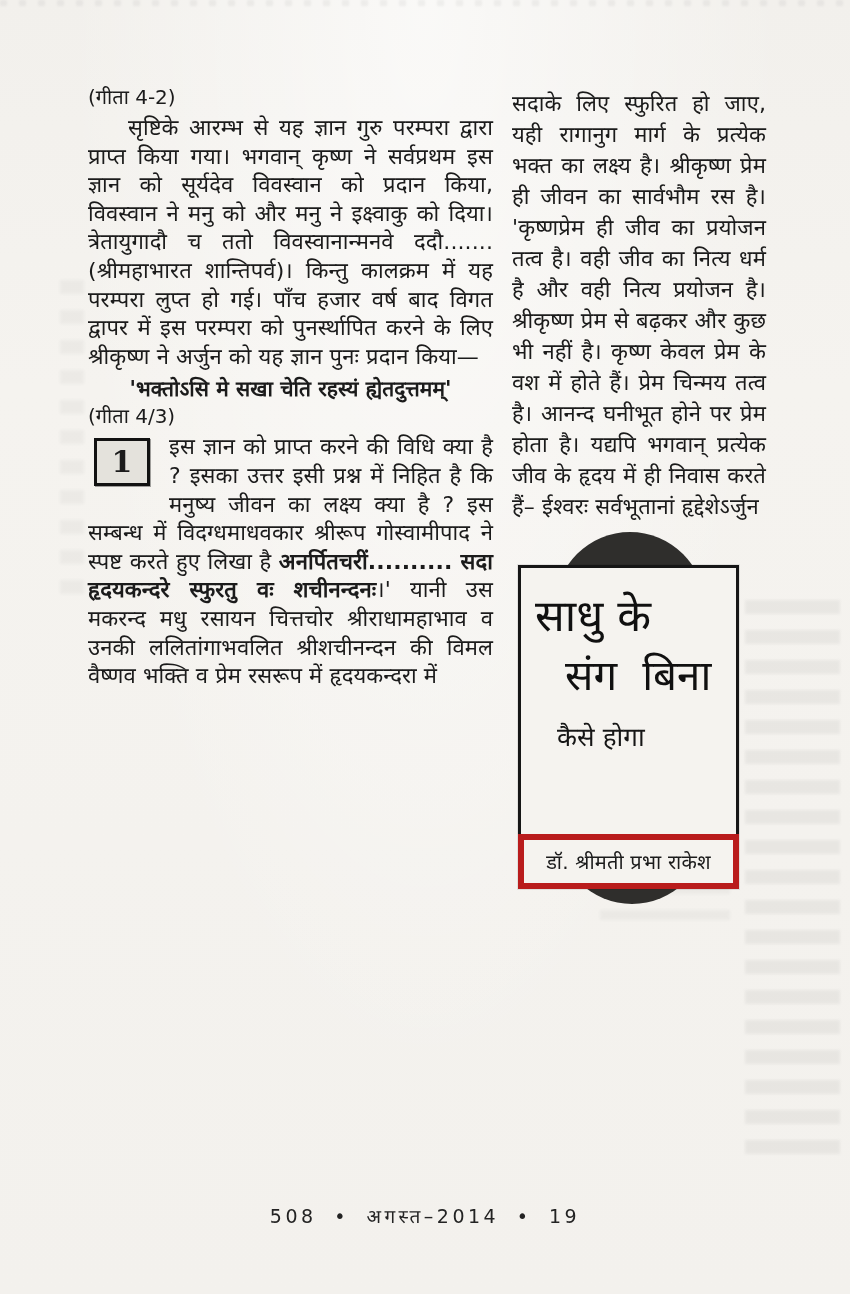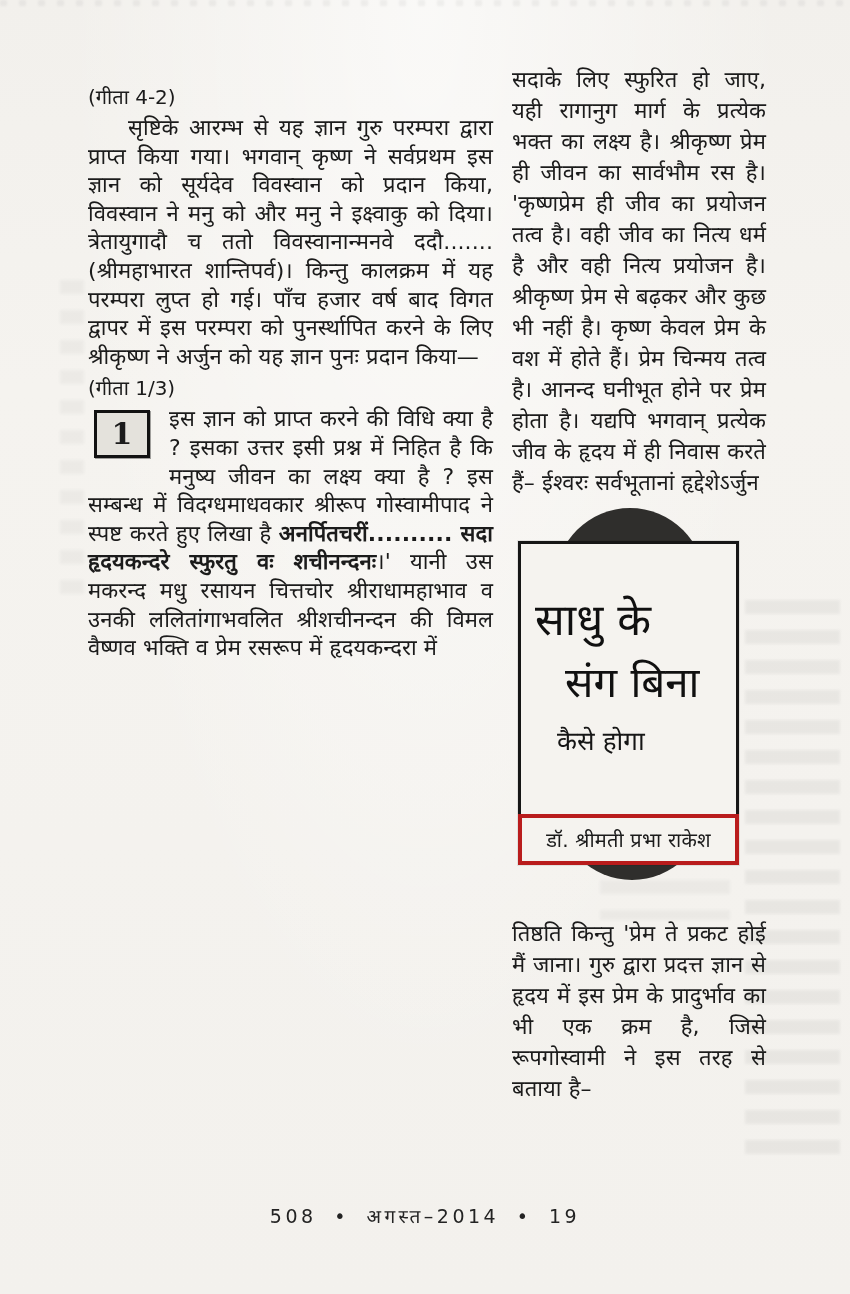--- a/index.html
+++ b/index.html
@@ -15,21 +15,21 @@
     font-family:"DejaVu Sans", sans-serif;
     color:#1b1b1b;
   }
   .page::before{ 
     content:"";position:absolute;left:0;top:0;right:0;height:6px;
     background:repeating-linear-gradient(90deg, rgba(120,120,120,.25) 0 7px, rgba(0,0,0,0) 7px 19px);
     opacity:.35;filter:blur(1px);
   }
   
   .col-left{position:absolute;left:88px;top:80px;width:405px;}
-  .col-right{position:absolute;left:512px;top:64px;width:254px;}
+  .col-right{position:absolute;left:512px;top:88px;width:254px;}
   .para{
     margin:0 0 4px 0;
     font-size:22px;line-height:28.6px;
     text-align:justify;text-justify:inter-word;
     letter-spacing:.1px;
   }
   .indent{text-indent:40px;}
   .col-right .para{font-size:22px;line-height:31px;}
   
   .shloka{margin:4px 0 2px 0;text-align:center;font-weight:bold;font-size:21px;line-height:28px;}
@@ -52,26 +52,26 @@
   .circle{position:absolute;width:150px;height:150px;border-radius:50%;background:#2f2e2c;filter:blur(.6px);}
   .circle.top{left:43px;top:-12px;}
   .circle.bottom{left:45px;top:210px;}
   .titlebox{
     position:absolute;left:6px;top:21px;
     width:215px;height:318px;
     border:3px solid #161616;
     background:#f5f3ef;
     box-shadow:0 0 0 1px rgba(0,0,0,.08);
   }
-  .t1{margin:52px 0 0 14px;font-size:44px;line-height:1.1;color:#101010;}
-  .t2{margin:16px 0 0 44px;font-size:42px;line-height:1.1;color:#101010;}
+  .t1{margin:24px 0 0 14px;font-size:44px;line-height:1.1;color:#101010;}
+  .t2{margin:16px 0 0 44px;font-size:42px;line-height:1.1;color:#101010;font-family:Liberation Mono, monospace;}
   .t3{margin:20px 0 0 36px;font-size:26px;line-height:1.1;color:#161616;}
   .author-strip{
     position:absolute;left:-3px;right:-3px;bottom:-3px;height:43px;
-    border:4px solid #b91c1c;
+    border:6px solid #b91c1c;
     display:flex;align-items:center;justify-content:center;
     font-size:20px;letter-spacing:.2px;background:#f5f3ef;
   }
   
   .ghost{
     position:absolute;opacity:.07;filter:blur(1.4px);pointer-events:none;
     background:repeating-linear-gradient(180deg,#555 0 14px, rgba(0,0,0,0) 14px 30px);
   }
   .ghost.right-strip{left:745px;top:600px;width:95px;height:560px;}
   .ghost.inbox{left:600px;top:640px;width:130px;height:280px;opacity:.05;}
@@ -96,21 +96,22 @@
   <div class="col-left">
 
 
 
     <div class="shloka">
     </div>
     <div class="cite">(गीता 4-2)</div>
 
     <p class="para indent">सृष्टिके आरम्भ से यह ज्ञान गुरु परम्परा द्वारा प्राप्त किया गया। भगवान् कृष्ण ने सर्वप्रथम इस ज्ञान को सूर्यदेव विवस्वान को प्रदान किया, विवस्वान ने मनु को और मनु ने इक्ष्वाकु को दिया। त्रेतायुगादौ च ततो विवस्वानान्मनवे ददौ....... (श्रीमहाभारत शान्तिपर्व)। किन्तु कालक्रम में यह परम्परा लुप्त हो गई। पाँच हजार वर्ष बाद विगत द्वापर में इस परम्परा को पुनर्स्थापित करने के लिए श्रीकृष्ण ने अर्जुन को यह ज्ञान पुनः प्रदान किया—</p>
 
-    <div class="cite">(गीता 1/3)</div>
+    <div class="quote-line">'भक्तोऽसि मे सखा चेति रहस्यं ह्येतदुत्तमम्'</div>
+    <div class="cite">(गीता 4/3)</div>
 
     <p class="para">
       <span class="numbox">
           <span>1</span>
         </span><span>इस ज्ञान को प्राप्त करने की विधि क्या है ? इसका उत्तर इसी प्रश्न में निहित है कि मनुष्य जीवन का लक्ष्य क्या है ? इस सम्बन्ध में विदग्धमाधवकार श्रीरूप गोस्वामीपाद ने स्पष्ट करते हुए लिखा है </span><span class="bold">अनर्पितचरीं.......... सदा हृदयकन्दरे स्फुरतु वः शचीनन्दनः</span><span>।' यानी उस मकरन्द मधु रसायन चित्तचोर श्रीराधामहाभाव व उनकी ललितांगाभवलित श्रीशचीनन्दन की विमल वैष्णव भक्ति व प्रेम रसरूप में हृदयकन्दरा में</span>
     </p>
   </div>
 
   <div class="col-right">
 
@@ -120,18 +121,17 @@
       <div class="circle top"></div>
       <div class="circle bottom"></div>
       <div class="titlebox">
         <div class="t1">साधु के</div>
         <div class="t2">संग बिना</div>
         <div class="t3">कैसे होगा</div>
         <div class="author-strip">डॉ. श्रीमती प्रभा राकेश</div>
       </div>
     </div>
 
-    <p class="para">तिष्ठति किन्तु 'प्रेम ते प्रकट होई मैं जाना। गुरु द्वारा प्रदत्त ज्ञान से हृदय में इस प्रेम के प्रादुर्भाव का भी एक क्रम है, जिसे रूपगोस्वामी ने इस तरह से बताया है–</p>
   </div>
 
   <div class="footer">508 • अगस्त–2014 • 19</div>
 
 </div>
 
 </body></html>

